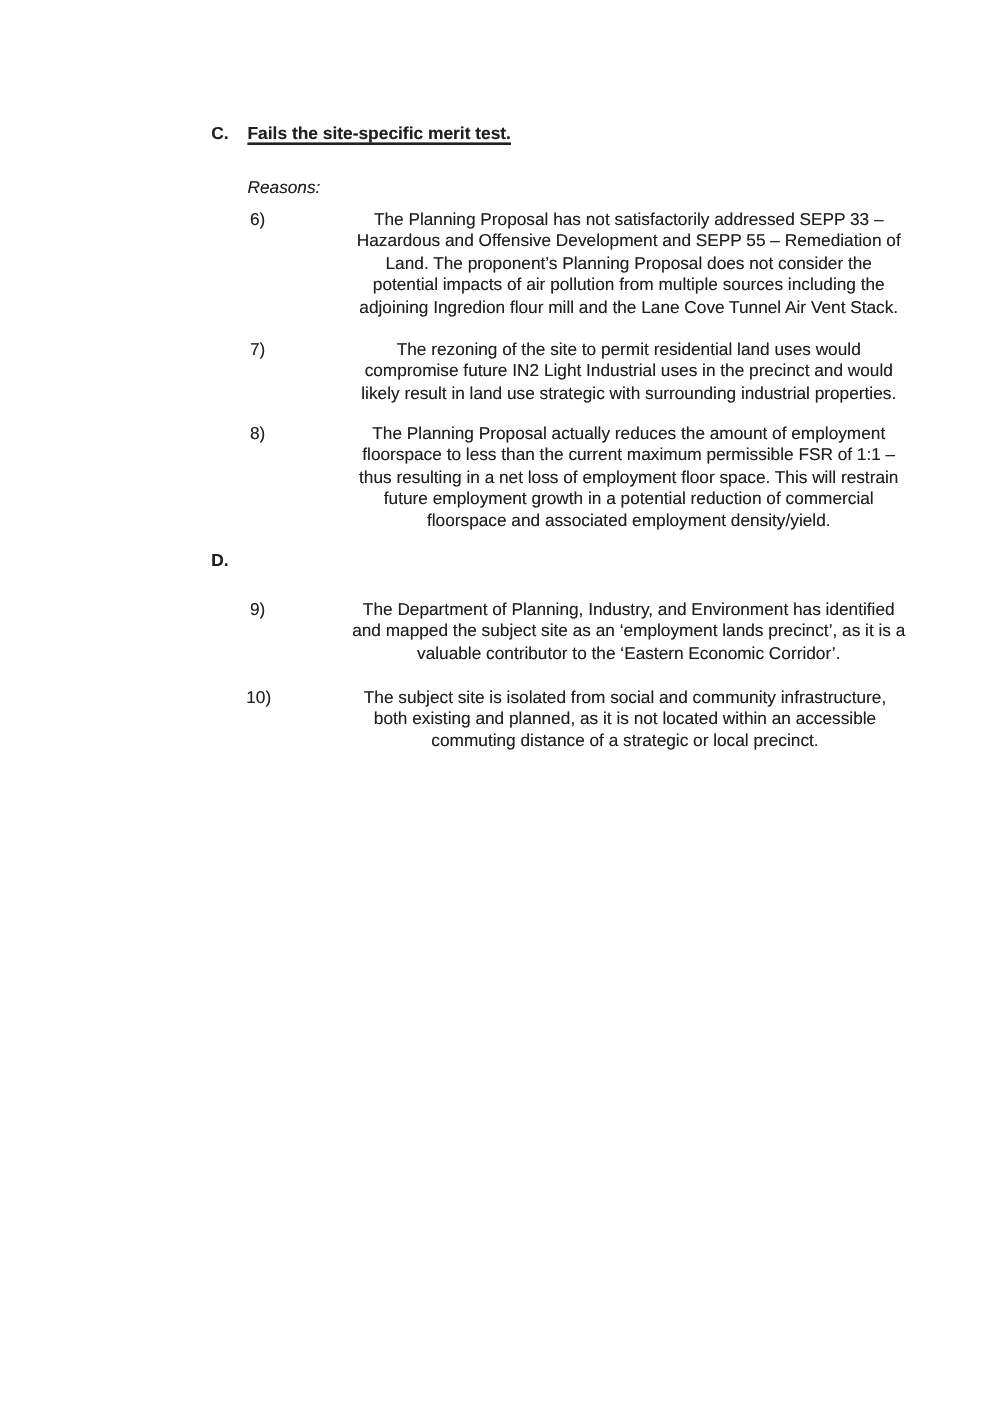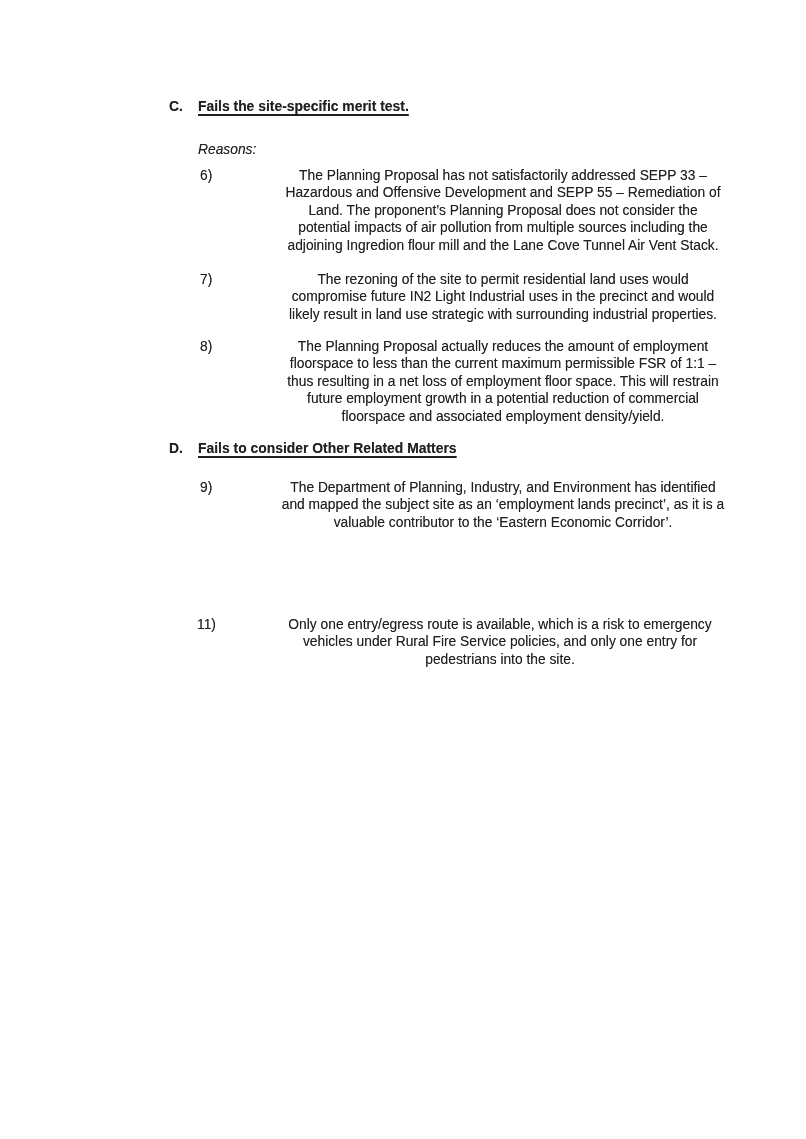--- a/index.html
+++ b/index.html
@@ -88,33 +88,32 @@
     <span class="num">8)</span>
     <span class="item-text">The Planning Proposal actually reduces the amount of employment
 floorspace to less than the current maximum permissible FSR of 1:1 –
 thus resulting in a net loss of employment floor space. This will restrain
 future employment growth in a potential reduction of commercial
 floorspace and associated employment density/yield.</span>
   </div>
 
   <div class="abs heading" style="left:169px; top:440px;">
     <span class="letter">D.</span>
-    <span class="title">Fails to consider Other Related Matters</span>
   </div>
 
   <div class="abs list-item" style="left:200px; top:479px;">
     <span class="num">9)</span>
     <span class="item-text">The Department of Planning, Industry, and Environment has identified
 and mapped the subject site as an ‘employment lands precinct’, as it is a
 valuable contributor to the ‘Eastern Economic Corridor’.</span>
   </div>
 
+  <div class="abs list-item" style="left:197px; top:549px;">
+    <span class="num">10)</span>
+    <span class="item-text">The subject site is isolated from social and community infrastructure,
+both existing and planned, as it is not located within an accessible
+commuting distance of a strategic or local precinct.</span>
+  </div>
 
-  <div class="abs list-item" style="left:197px; top:616px;">
-    <span class="num">11)</span>
-    <span class="item-text">Only one entry/egress route is available, which is a risk to emergency
-vehicles under Rural Fire Service policies, and only one entry for
-pedestrians into the site.</span>
-  </div>
 
 
 
 </div>
 
 </body></html>

